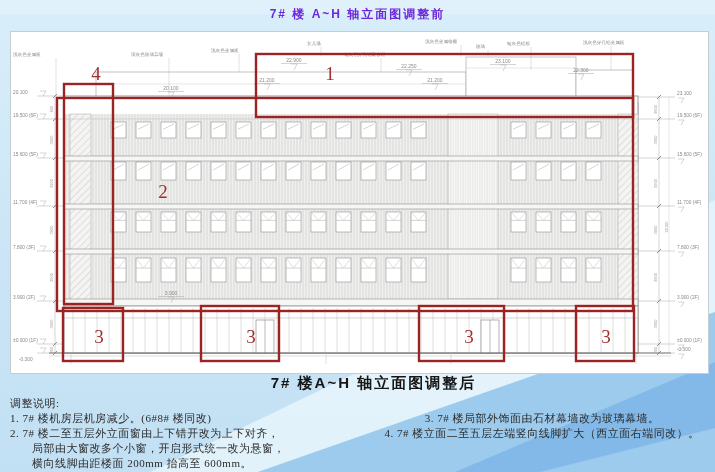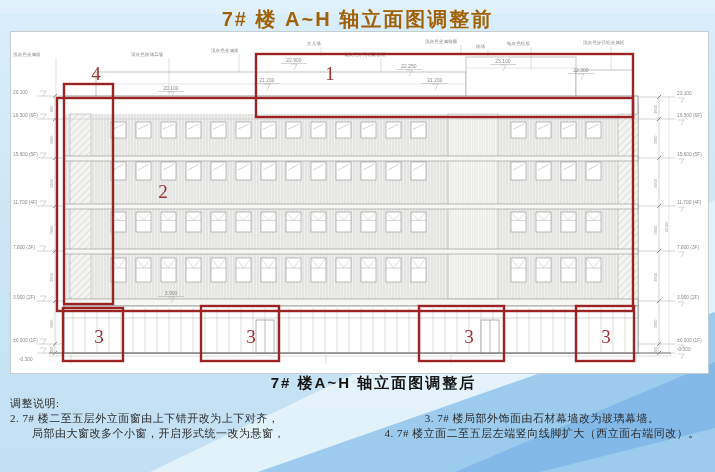--- a/index.html
+++ b/index.html
@@ -4,21 +4,21 @@
 <style>
   html,body{margin:0;padding:0;}
   body{
     width:715px;height:472px;position:relative;overflow:hidden;
     background:linear-gradient(180deg,#d9eefb 0%,#cbe5f6 55%,#c2e0f4 100%);
     font-family:"Liberation Sans","DejaVu Sans",sans-serif;
   }
   #bg-swoosh{position:absolute;left:0;top:0;width:715px;height:472px;z-index:0;}
   #title-before{
     position:absolute;left:0;top:6px;width:715px;text-align:center;
-    font-size:20px;font-weight:bold;color:#a16207;letter-spacing:2px;z-index:3;margin:0;
+    font-size:12px;font-weight:bold;color:#6d28d9;letter-spacing:2px;z-index:3;margin:0;
   }
   #panel{
     position:absolute;left:10px;top:31px;width:697px;height:341px;
     background:#ffffff;border:1px solid #c6cdd2;z-index:2;box-sizing:content-box;
   }
   #drawing{display:block;}
   #title-after{
     position:absolute;left:16px;top:374px;width:715px;text-align:center;
     font-size:15px;font-weight:bold;color:#161616;letter-spacing:2px;z-index:3;margin:0;
   }
@@ -604,20 +604,22 @@
         <text x="595" y="311" font-size="19" fill="#a03030" text-anchor="middle" font-family="Liberation Serif, DejaVu Serif, serif">3</text>
       </g>
     </svg>
 </div>
 
 <h2 id="title-after">7# 楼A~H 轴立面图调整后</h2>
 
 <div id="notes">
   <span id="notes-heading">调整说明:</span>
   <div id="notes-left">
+      <div class="note-line">1.  7#  楼机房层机房减少。(6#8#  楼同改)</div>
       <div class="note-line">2.  7#  楼二至五层外立面窗由上下错开改为上下对齐，</div>
       <div class="note-line indent">局部由大窗改多个小窗，开启形式统一改为悬窗，</div>
+      <div class="note-line indent">横向线脚由距楼面 200mm  抬高至  600mm。</div>
     </div>
   <div id="notes-right">
       <div class="note-line">3.   7#  楼局部外饰面由石材幕墙改为玻璃幕墙。</div>
       <div class="note-line">4.   7#  楼立面二至五层左端竖向线脚扩大（西立面右端同改）。</div>
     </div>
 </div>
 
 </body></html>

